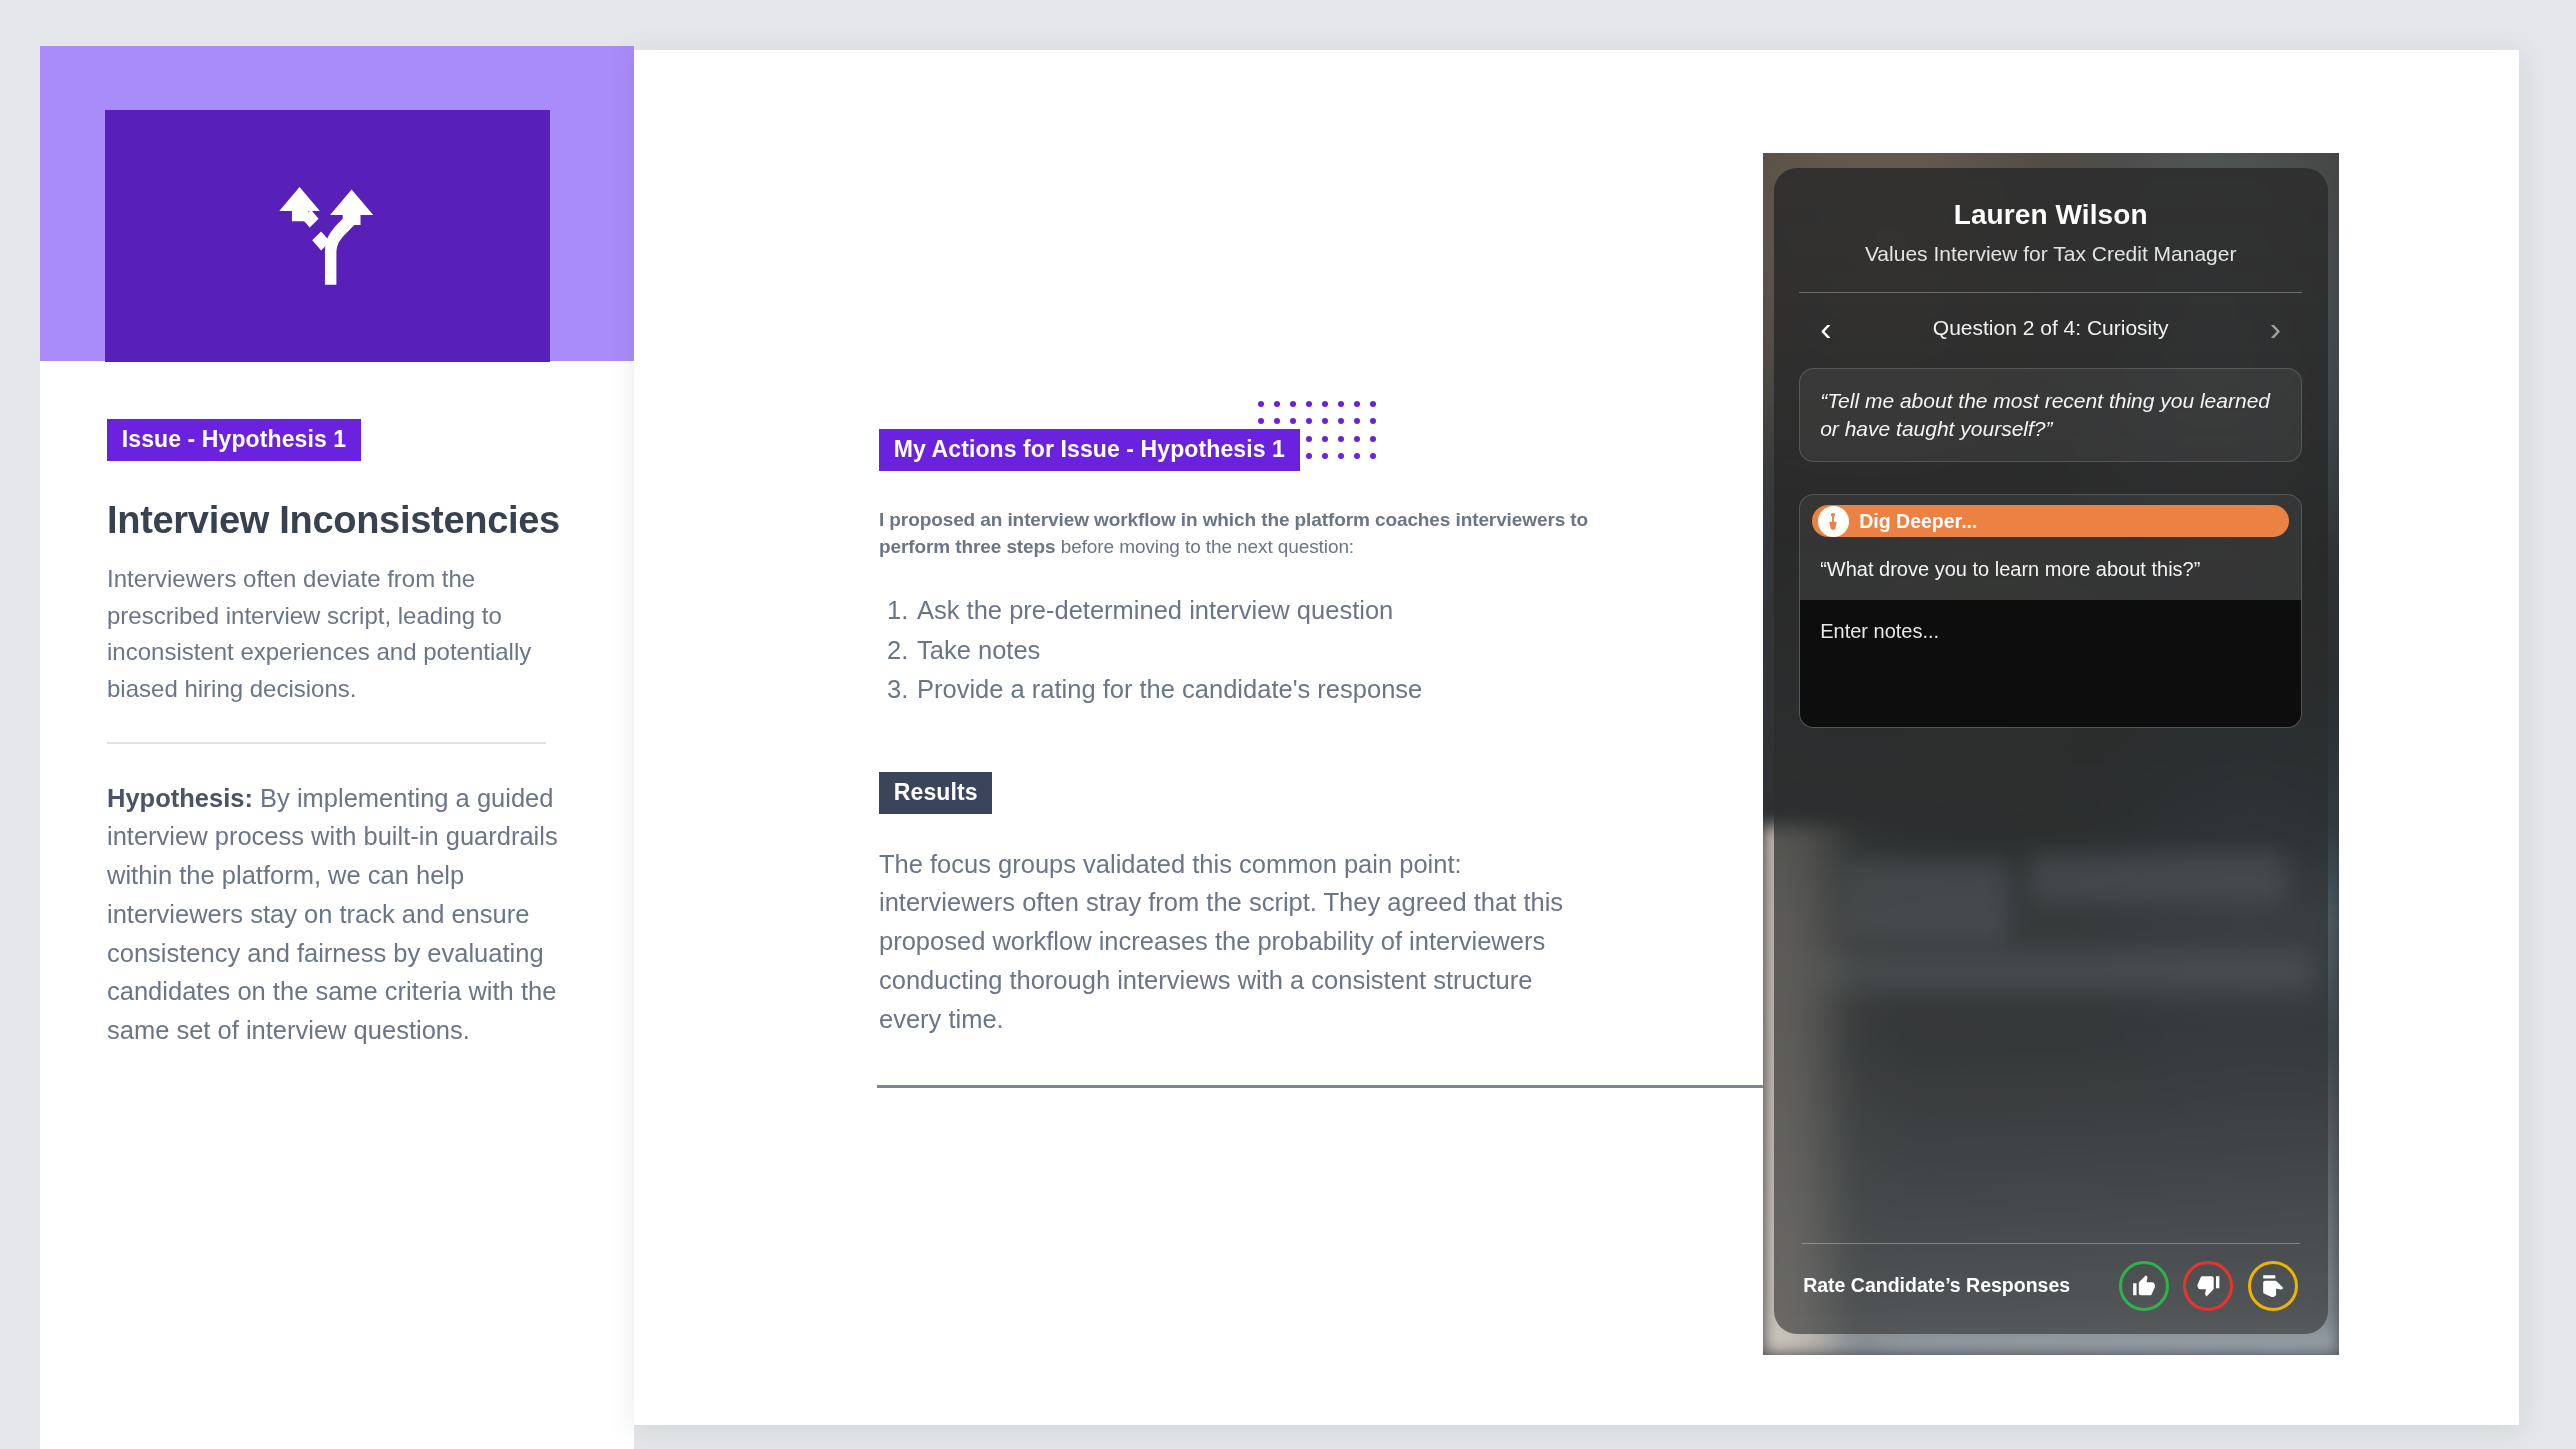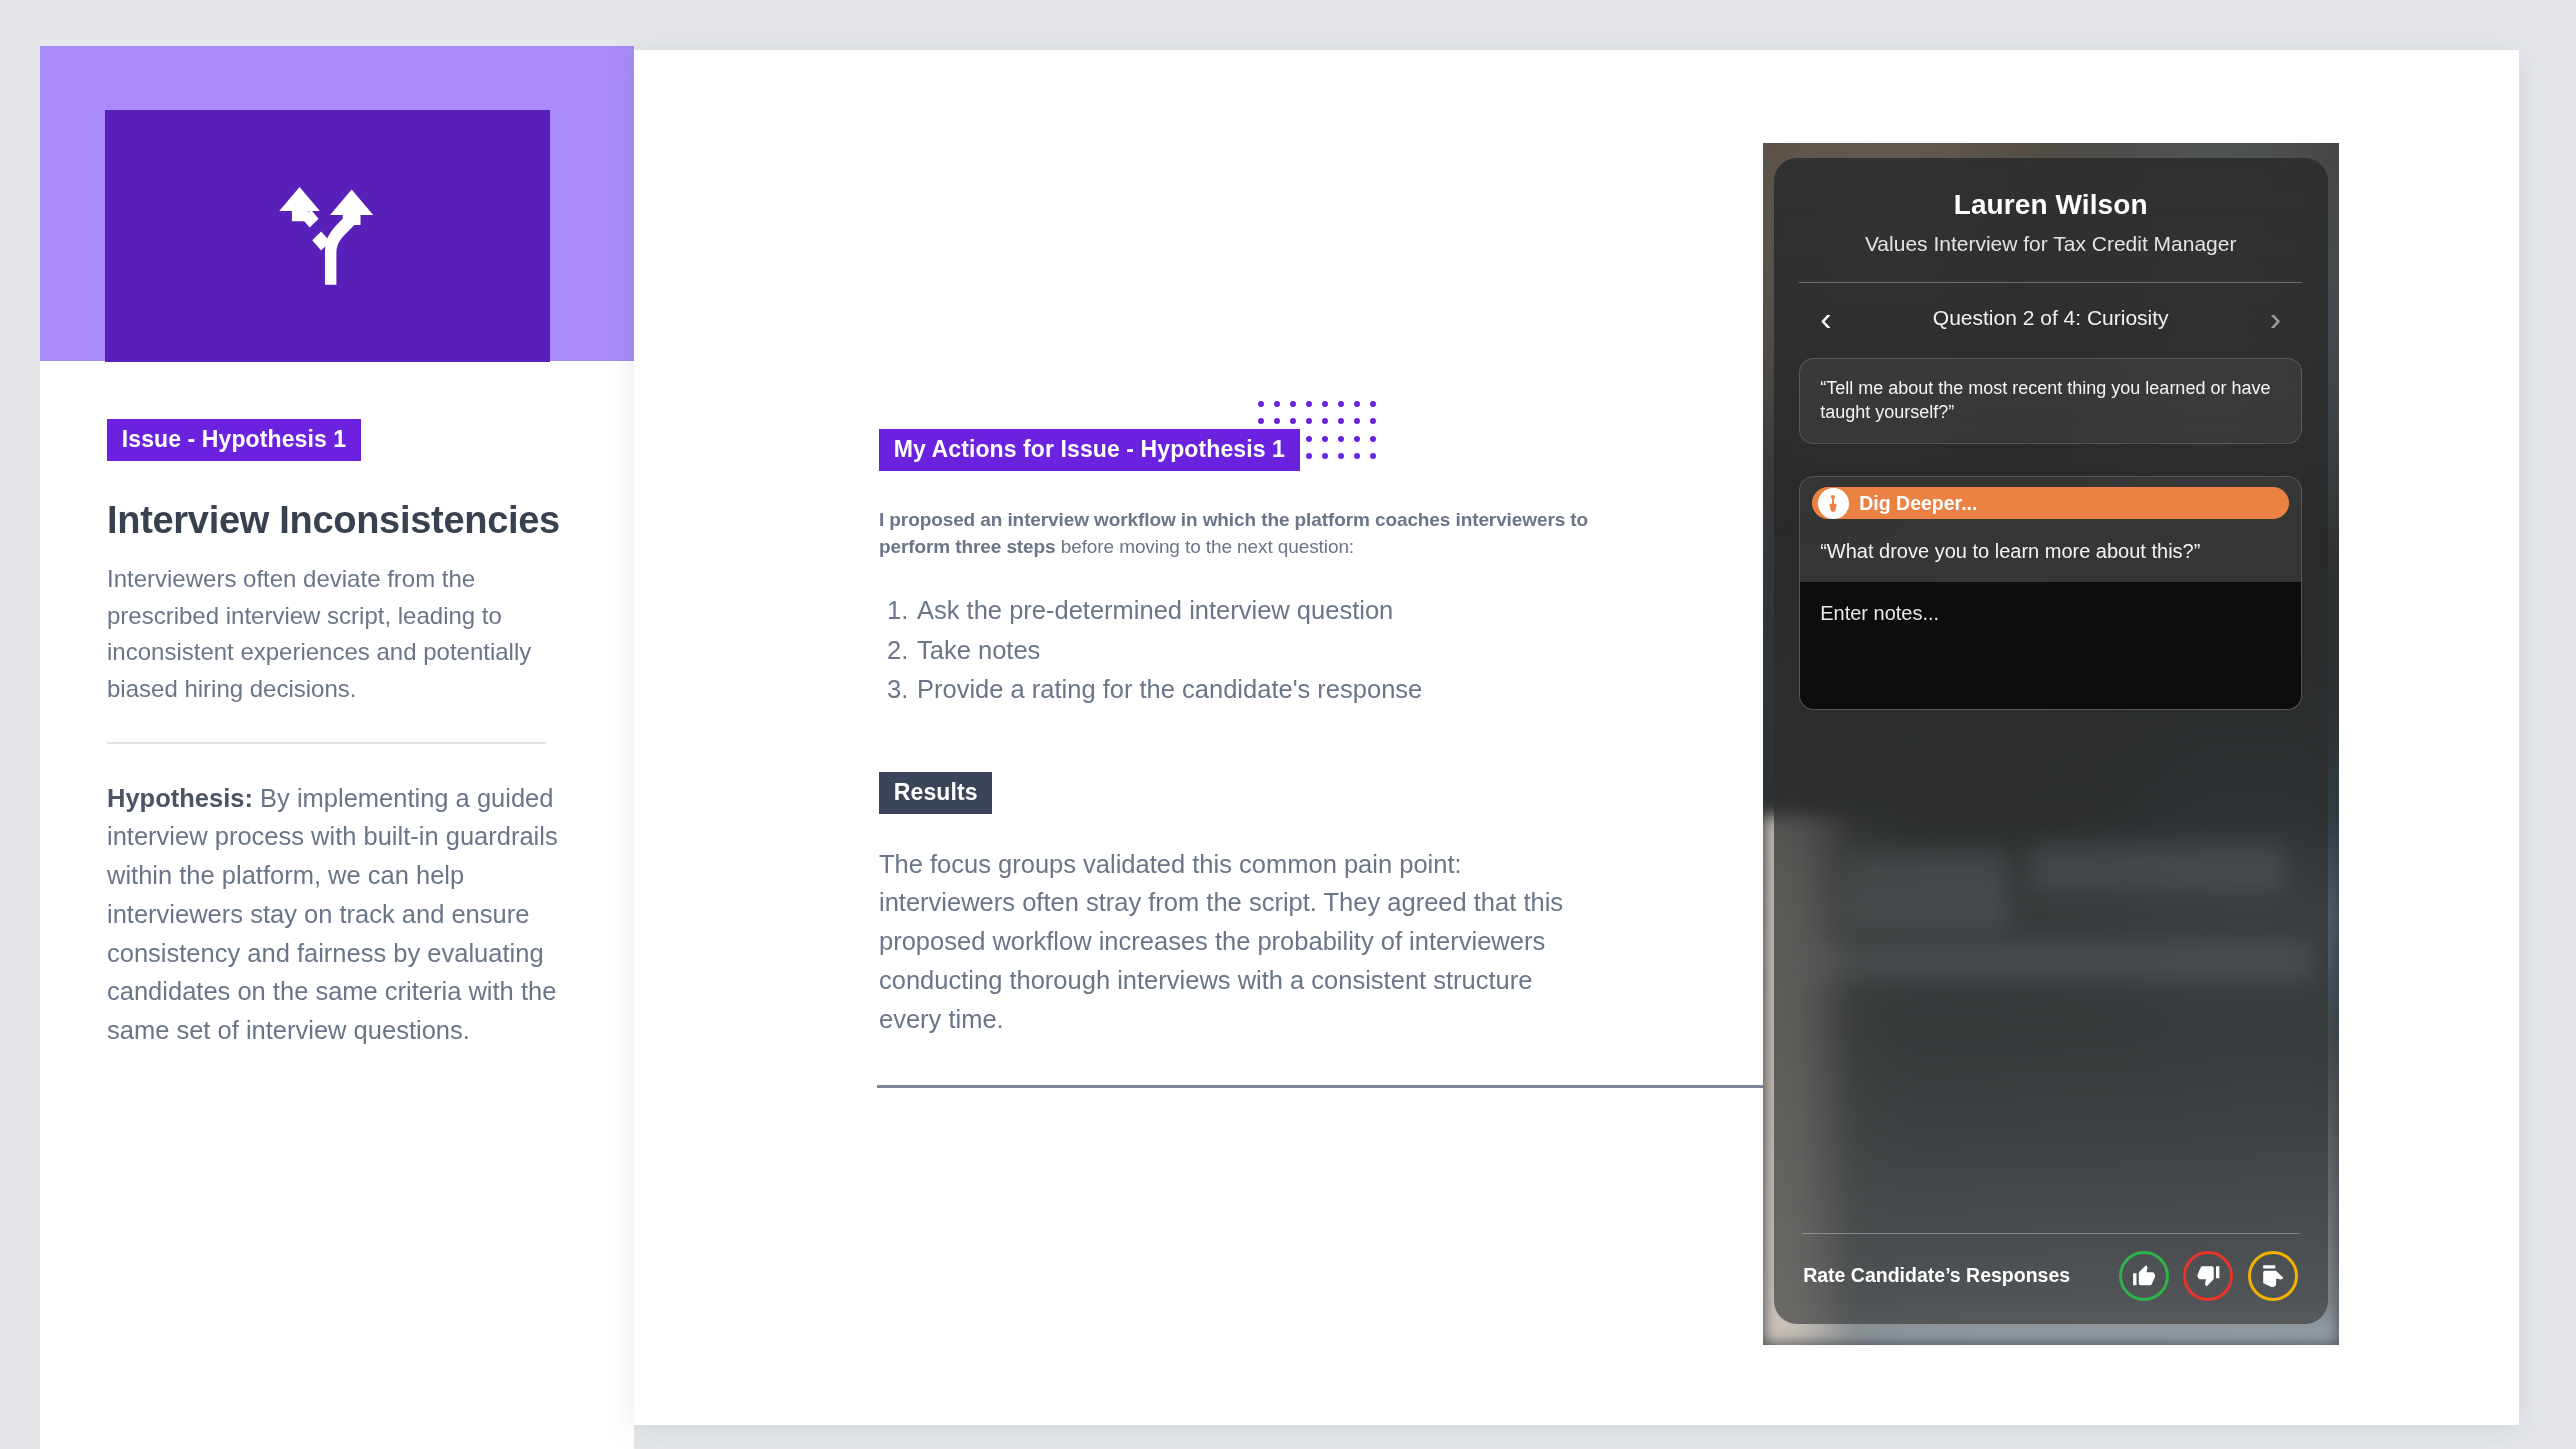--- a/index.html
+++ b/index.html
@@ -175,21 +175,21 @@
     width: 899px;
     height: 2.7px;
     background: #7b8597;
     z-index: 0;
   }
 
   
   .phone {
     position: absolute;
     left: 1763px;
-    top: 143px;
+    top: 153px;
     width: 576px;
     height: 1202px;
     overflow: hidden;
     background: #2b2f31;
   }
   .phone-photo {
     position: absolute;
     inset: 0;
     background:
       radial-gradient(ellipse 50% 36% at 78% 14%, rgba(120,135,145,0.55), rgba(0,0,0,0) 70%),
@@ -279,22 +279,23 @@
   .q-card {
     margin-top: 23px;
     border-radius: 14.8px;
     border: 0.7px solid rgba(255,255,255,0.16);
     background: rgba(255,255,255,0.05);
     overflow: hidden;
   }
   .q-prompt {
     padding: 18px 20px 17.4px 20px;
     color: #f4f4f4;
-    font-size: 18px;
+    font-size: 21px;
     line-height: 1.33;
+    font-style: italic;
   }
   .q-notes {
     background: rgba(8,8,8,0.88);
     padding: 20px 20px 23px 20px;
     color: #f2f2f2;
     font-size: 20px;
     line-height: 1.35;
     min-height: 123px;
   }
 

